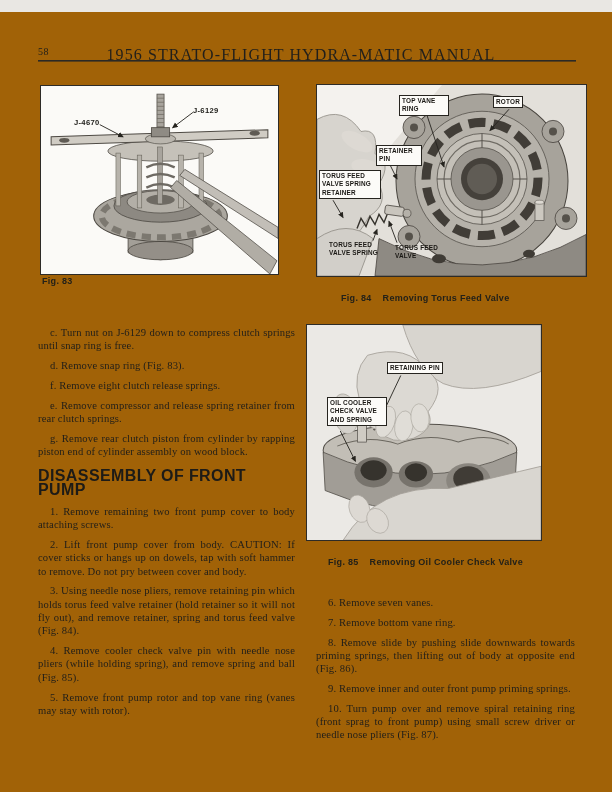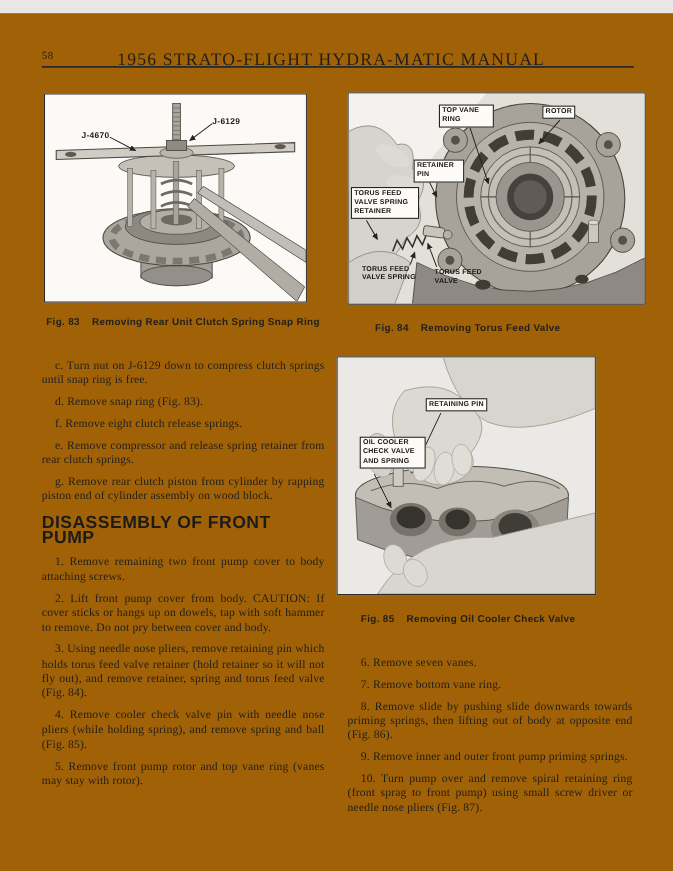--- a/index.html
+++ b/index.html
@@ -84,23 +84,22 @@
       <rect x="114.5" y="8" width="7" height="40" fill="#a8a49d" stroke="#57534d" stroke-width="0.8"></rect>
       <path d="M114.5,12 h7 M114.5,16 h7 M114.5,20 h7 M114.5,24 h7 M114.5,28 h7 M114.5,32 h7 M114.5,36 h7 M114.5,40 h7" stroke="#6b675f" stroke-width="0.7"></path>
       <rect x="109" y="41" width="18" height="9" fill="#8f8b84" stroke="#4d4943" stroke-width="0.8"></rect>
 
       <path d="M58,38 L81,50" stroke="#26241f" stroke-width="0.9" fill="none" marker-end="url(#ah83)"></path>
       <path d="M150,26 L130,41" stroke="#26241f" stroke-width="0.9" fill="none" marker-end="url(#ah83)"></path>
     </svg>
     <div class="tool-note" style="left:33px;top:32px;">J-4670</div>
     <div class="tool-note" style="left:152px;top:20px;">J-6129</div>
   </div>
-  <div class="caption" style="left:42px;top:275px;">
+  <div class="caption" style="left:42px;top:264px;flex-direction:column;">
     <span>Fig. 83</span>
-    <span>Removing Rear Unit Clutch Spring Snap Ring</span>
   </div>
 
   <div class="figbox" style="left:316px;top:72px;width:269px;height:191px;border-width:1px;">
     <svg viewBox="0 0 269 189" preserveAspectRatio="none">
       <defs>
         <marker id="ah84" markerWidth="7" markerHeight="7" refX="5.5" refY="3" orient="auto">
           <path d="M0,0 L6.5,3 L0,6 Z" fill="#26241f"></path>
         </marker>
       </defs>
       <rect width="269" height="189" fill="#e3e0da"></rect>

